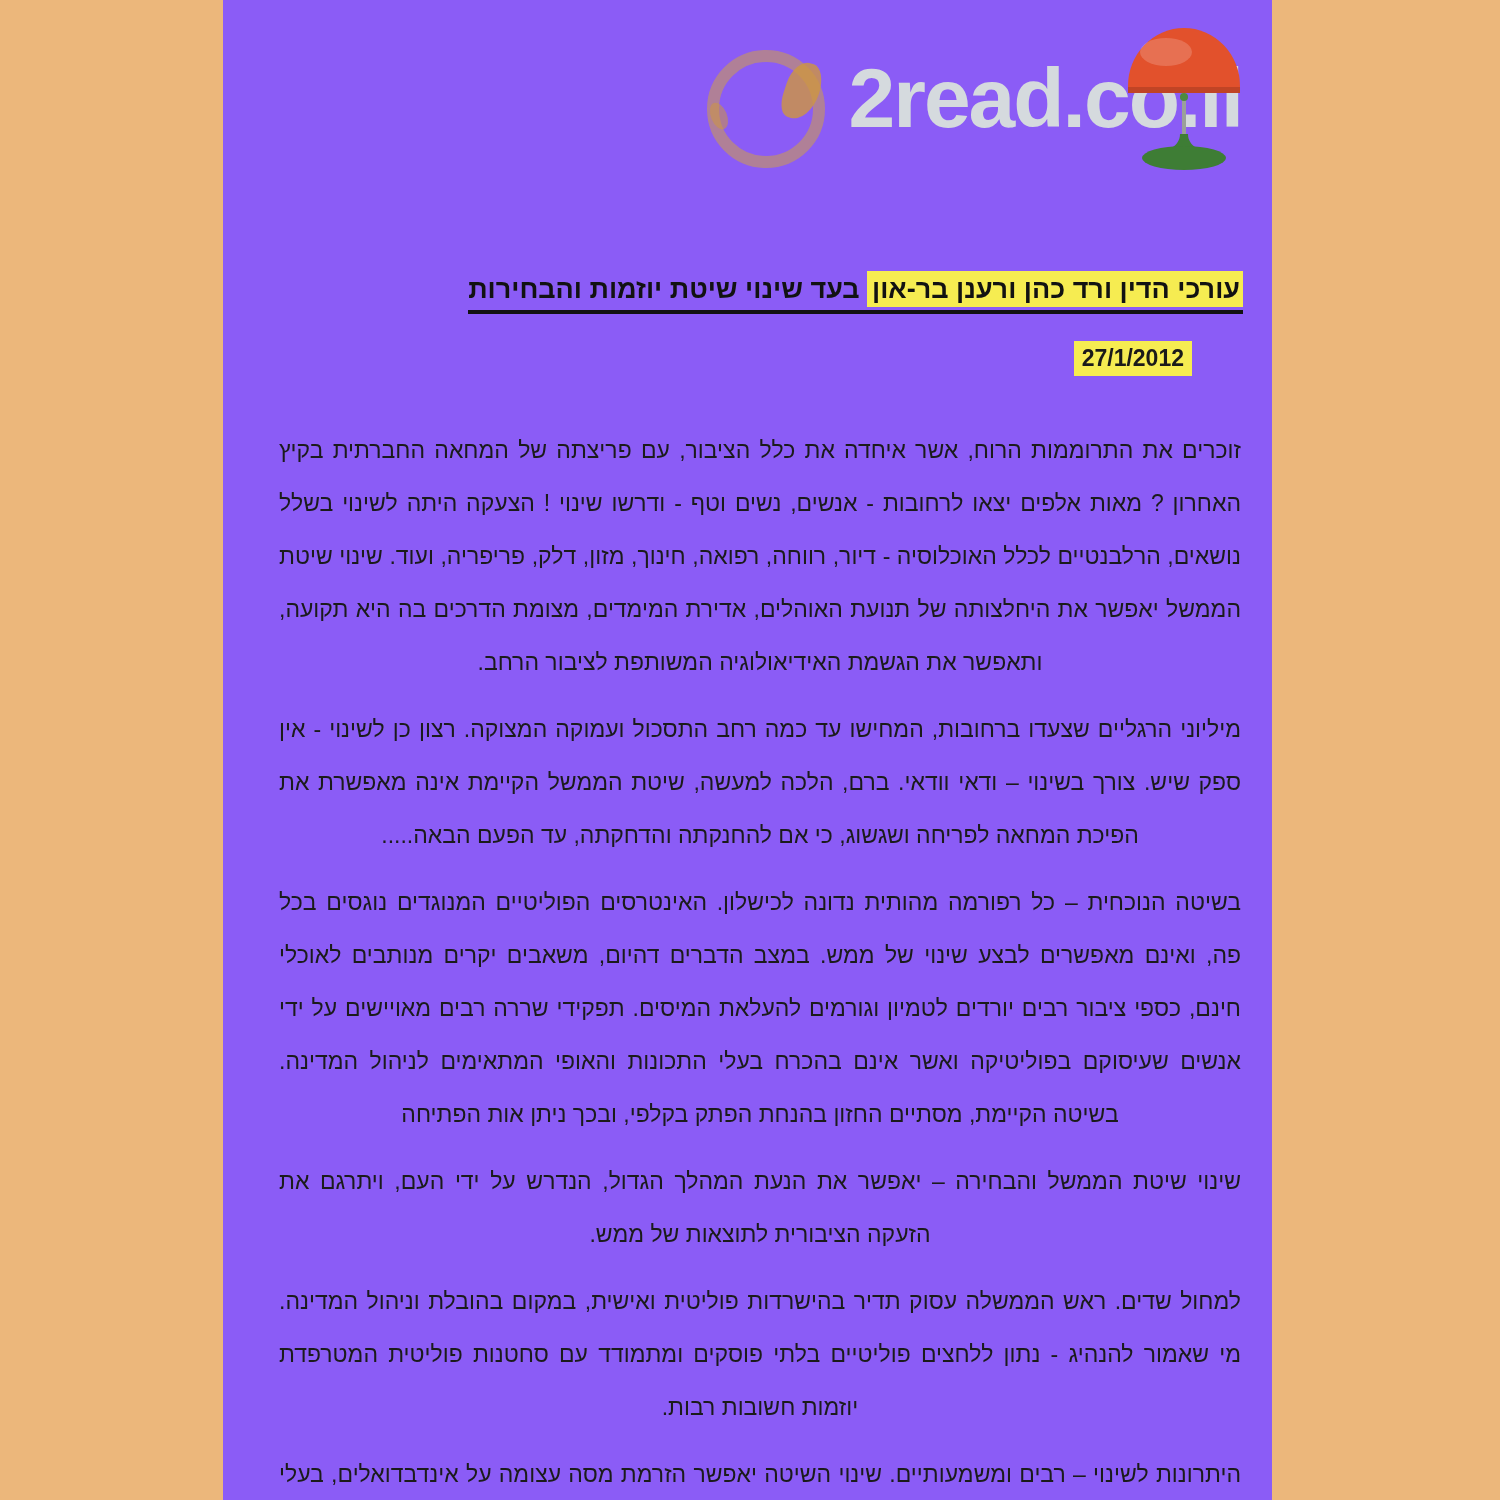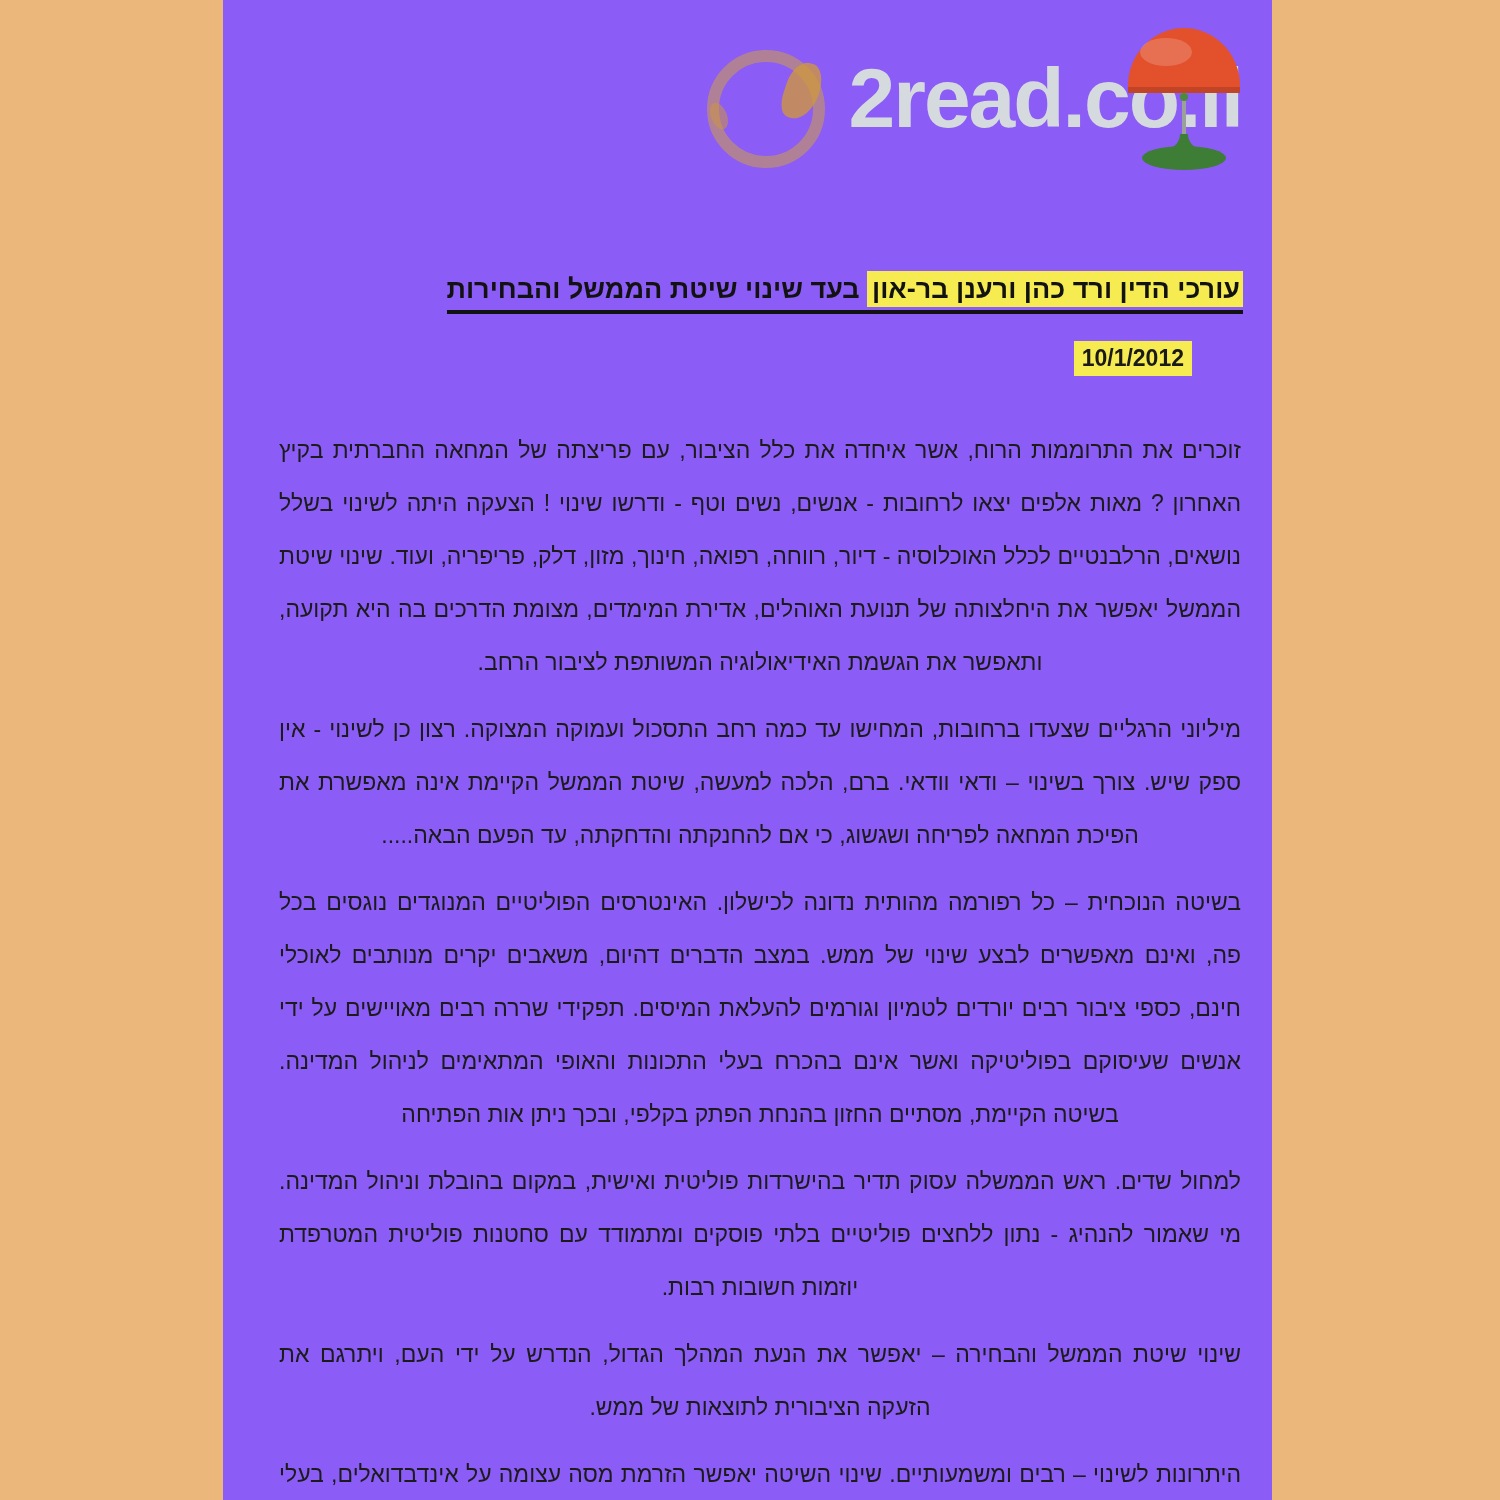--- a/index.html
+++ b/index.html
@@ -55,30 +55,30 @@
         <rect x="60" y="71" width="4" height="52" fill="#9aa09a"></rect>
         <circle cx="62" cy="75" r="4" fill="#4c8a3f"></circle>
         <path d="M58 112 C58 124 46 129 32 134 L92 134 C78 129 66 124 66 112 Z" fill="#3e7d35"></path>
         <ellipse cx="62" cy="136" rx="42" ry="12" fill="#3e7d35"></ellipse>
       </svg>
 
       <div class="stain"></div>
     </div>
 
     <div class="title-wrap">
-      <span class="title-line"><span class="hl">עורכי הדין ורד כהן ורענן בר-און</span><span> בעד שינוי שיטת הממשל והבחירות</span></span>
+      <span class="title-line"><span class="hl">עורכי הדין ורד כהן ורענן בר-און</span><span> בעד שינוי שיטת יוזמות והבחירות</span></span>
     </div>
 
     <div class="date-wrap">
-      <span class="date-badge">10/1/2012</span>
+      <span class="date-badge">27/1/2012</span>
     </div>
 
     <div class="body-text">
       <p>זוכרים את התרוממות הרוח, אשר איחדה את כלל הציבור, עם פריצתה של המחאה החברתית בקיץ האחרון ? מאות אלפים יצאו לרחובות - אנשים, נשים וטף - ודרשו שינוי ! הצעקה היתה לשינוי בשלל נושאים, הרלבנטיים לכלל האוכלוסיה - דיור, רווחה, רפואה, חינוך, מזון, דלק, פריפריה, ועוד. שינוי שיטת הממשל יאפשר את היחלצותה של תנועת האוהלים, אדירת המימדים, מצומת הדרכים בה היא תקועה, ותאפשר את הגשמת האידיאולוגיה המשותפת לציבור הרחב.</p>
       <p>מיליוני הרגליים שצעדו ברחובות, המחישו עד כמה רחב התסכול ועמוקה המצוקה. רצון כן לשינוי - אין ספק שיש. צורך בשינוי – ודאי וודאי. ברם, הלכה למעשה, שיטת הממשל הקיימת אינה מאפשרת את הפיכת המחאה לפריחה ושגשוג, כי אם להחנקתה והדחקתה, עד הפעם הבאה.....</p>
       <p>בשיטה הנוכחית – כל רפורמה מהותית נדונה לכישלון. האינטרסים הפוליטיים המנוגדים נוגסים בכל פה, ואינם מאפשרים לבצע שינוי של ממש. במצב הדברים דהיום, משאבים יקרים מנותבים לאוכלי חינם, כספי ציבור רבים יורדים לטמיון וגורמים להעלאת המיסים. תפקידי שררה רבים מאויישים על ידי אנשים שעיסוקם בפוליטיקה ואשר אינם בהכרח בעלי התכונות והאופי המתאימים לניהול המדינה. בשיטה הקיימת, מסתיים החזון בהנחת הפתק בקלפי, ובכך ניתן אות הפתיחה</p>
+      <p>שינוי שיטת הממשל והבחירה – יאפשר את הנעת המהלך הגדול, הנדרש על ידי העם, ויתרגם את הזעקה הציבורית לתוצאות של ממש.</p>
       <p>למחול שדים. ראש הממשלה עסוק תדיר בהישרדות פוליטית ואישית, במקום בהובלת וניהול המדינה. מי שאמור להנהיג - נתון ללחצים פוליטיים בלתי פוסקים ומתמודד עם סחטנות פוליטית המטרפדת יוזמות חשובות רבות.</p>
-      <p>שינוי שיטת הממשל והבחירה – יאפשר את הנעת המהלך הגדול, הנדרש על ידי העם, ויתרגם את הזעקה הציבורית לתוצאות של ממש.</p>
       <p class="last-right">היתרונות לשינוי – רבים ומשמעותיים. שינוי השיטה יאפשר הזרמת מסה עצומה על אינדבדואלים, בעלי עמדות אותנטיות, אשר יחליפו את המועמדים מטעם. הכוח העצום, הקיים בעם הזה – יופנה לתוכניות שיקום המדינה. הדבר יאפשר שיבוץ אנשים איכותיים ומקצועיים בעמדות השפעה מובילות, על מנת שיתרמו את סגולותיהם המיוחדות לטובת הכלל.</p>
     </div>
 
   </div>
 </div>
 
 </body></html>

